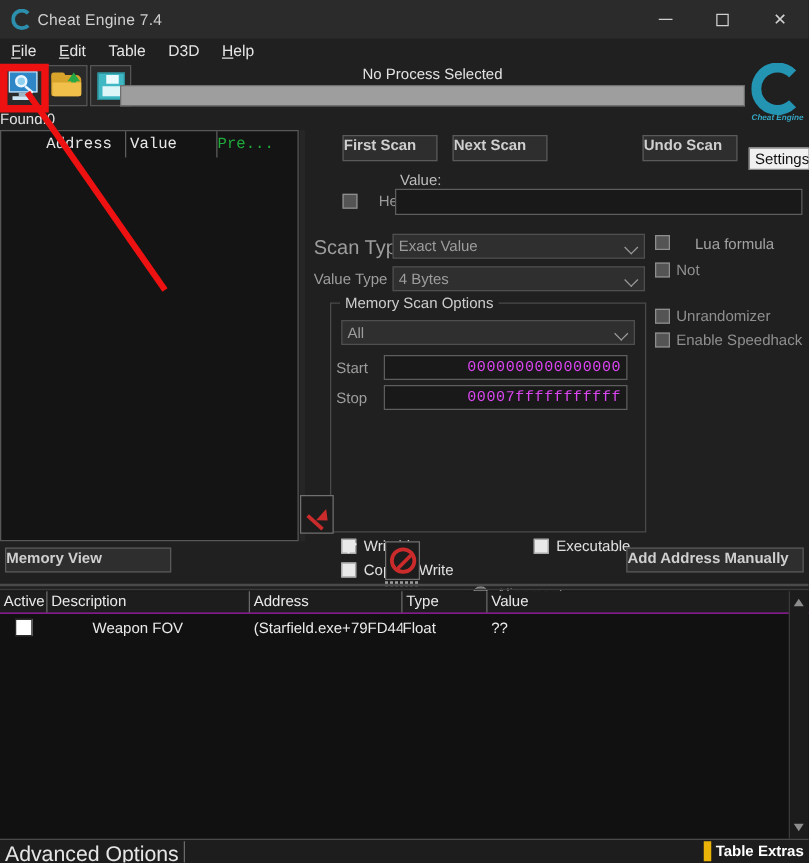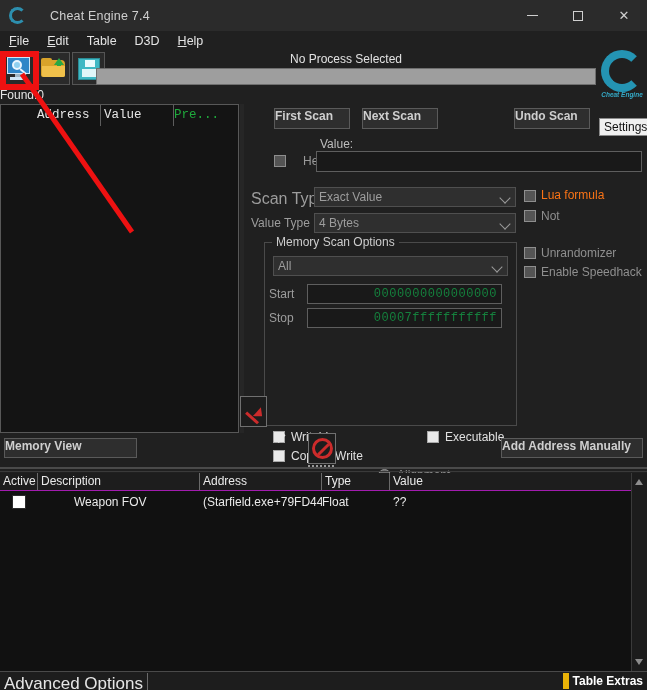--- a/index.html
+++ b/index.html
@@ -5,21 +5,21 @@
   html,body{margin:0;padding:0;background:#1b1b1b;}
   body{
     width:647px;height:690px;overflow:hidden;position:relative;
     font-family:"Liberation Sans",sans-serif;font-size:12px;color:#d6d6d6;
     background:#202020;
   }
   .app{position:absolute;inset:0;background:#202020;}
 
   
   .titlebar{position:absolute;left:0;top:0;width:647px;height:31px;background:#2b2b2b;}
-  .title-left{position:absolute;left:9px;top:0;height:31px;display:flex;align-items:center;gap:24px;}
+  .title-left{position:absolute;left:9px;top:0;height:31px;display:flex;align-items:center;gap:4px;}
   .ce-mini{width:17px;height:17px;position:relative;}
   .ce-mini .ring{position:absolute;left:0;top:0;width:17px;height:17px;border:3px solid #2d8fae;border-radius:50%;border-right-color:transparent;box-sizing:border-box;}
   .title-text{font-size:12.5px;color:#cfcfcf;letter-spacing:.2px;}
   .winbtns{position:absolute;right:0;top:0;height:31px;display:flex;}
   .winbtn{width:46px;height:31px;display:flex;align-items:center;justify-content:center;color:#cfcfcf;font-size:13px;}
   .sq{width:10px;height:10px;border:1px solid #cfcfcf;box-sizing:border-box;}
   .mn{width:11px;height:1px;background:#cfcfcf;}
 
   
   .menubar{position:absolute;left:0;top:31px;width:647px;height:19px;background:#202020;display:flex;align-items:center;}
@@ -81,31 +81,31 @@
   .chk.white{background:#e9e9e9;border-color:#a9a9a9;}
   .row-hex{position:absolute;left:28px;top:50px;display:flex;align-items:center;gap:17px;color:#9a9a9a;font-size:12px;}
   .value-input{position:absolute;left:70px;top:47px;width:326px;height:21px;background:#191919;border:1px solid #5e5e5e;box-sizing:border-box;}
 
   .sel{background:#2f2f2f;border:1px solid #4f4f4f;box-sizing:border-box;color:#9d9d9d;font-size:12px;height:20px;padding:2px 4px;position:relative;}
   .sel .car{position:absolute;right:6px;top:6px;width:7px;height:7px;border-right:1.5px solid #9a9a9a;border-bottom:1.5px solid #9a9a9a;transform:rotate(45deg);}
   .lbl-scantype{position:absolute;left:5px;top:86px;font-size:16px;color:#9d9d9d;}
   .sel-scantype{position:absolute;left:68px;top:83px;width:202px;}
   .lbl-valtype{position:absolute;left:5px;top:112px;font-size:12px;color:#9d9d9d;}
   .sel-valtype{position:absolute;left:68px;top:109px;width:202px;}
-  .chk-lua{position:absolute;left:278px;top:84px;display:flex;align-items:flex-end;gap:5px;color:#f97316;font-size:12px;}
+  .chk-lua{position:absolute;left:278px;top:84px;display:flex;align-items:flex-start;gap:20px;color:#a3a3a3;font-size:12px;}
   .chk-not{position:absolute;left:278px;top:105px;display:flex;align-items:center;gap:5px;color:#8f8f8f;font-size:12px;}
   .chk-unrand{position:absolute;left:278px;top:142px;display:flex;align-items:center;gap:5px;color:#8f8f8f;font-size:12px;}
   .chk-speed{position:absolute;left:278px;top:161px;display:flex;align-items:center;gap:5px;color:#8f8f8f;font-size:12px;}
 
   .grp{position:absolute;left:18px;top:138px;width:253px;height:184px;border:1px solid #4a4a4a;box-sizing:border-box;}
   .grp-title{position:absolute;left:26px;top:131px;background:#202020;padding:0 4px;font-size:12px;color:#cdcdcd;}
   .sel-region{position:absolute;left:27px;top:152px;width:235px;}
   .addr-row{position:absolute;display:flex;align-items:center;}
   .addr-lbl{width:38px;font-size:12px;color:#9d9d9d;}
-  .addr-in{width:195px;height:20px;background:#191919;border:1px solid #5e5e5e;box-sizing:border-box;color:#15803d;
+  .addr-in{width:195px;height:20px;background:#191919;border:1px solid #5e5e5e;box-sizing:border-box;color:#d946ef;
            font-family:"Liberation Mono",monospace;font-size:12px;text-align:right;padding:2px 4px;letter-spacing:.5px;}
   .row-start{left:23px;top:180px;}
   .row-stop{left:23px;top:204px;}
   .ck{display:flex;align-items:center;gap:6px;font-size:12px;}
   .ck.dim{color:#8f8f8f;}
   .ck.bright{color:#e0e0e0;}
   .p-writable{position:absolute;left:27px;top:326px;}
   .p-exec{position:absolute;left:181px;top:326px;}
   .p-cow{position:absolute;left:27px;top:345px;}
   .p-fast{position:absolute;left:27px;top:374px;}

